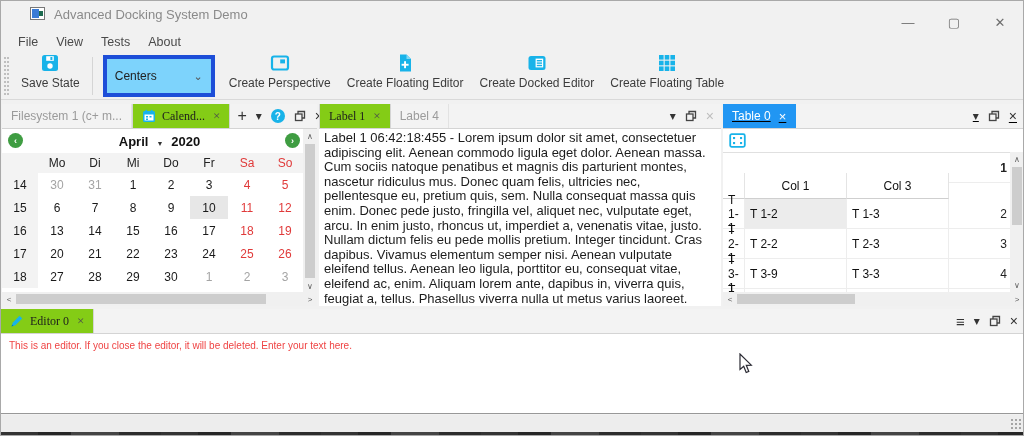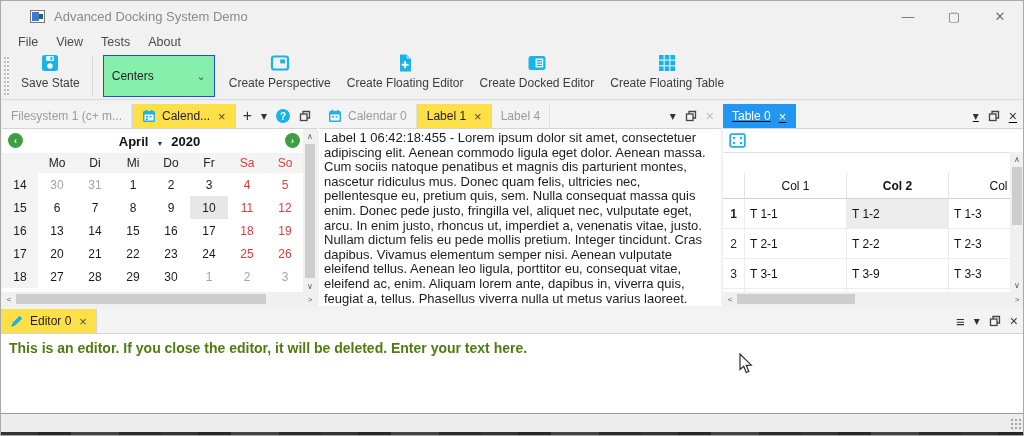--- a/index.html
+++ b/index.html
@@ -1,44 +1,44 @@
 <!DOCTYPE html>
 <html><head>
 <meta charset="utf-8">
 <style>
   * { margin:0; padding:0; box-sizing:border-box; }
   html,body { width:1024px; height:436px; font-family:"Liberation Sans",sans-serif; font-size:12px; background:#e9e9e9; overflow:hidden; }
   #window { position:relative; width:1024px; height:436px; background:#f1f1f1; border:1px solid #a9a9a9; overflow:hidden; }
 
   
-  #titlebar { position:absolute; left:0; top:0; width:100%; height:30px; display:flex; align-items:center; padding-left:29px; }
+  #titlebar { position:absolute; left:0; top:6px; width:100%; height:30px; display:flex; padding-left:29px; }
   #app-icon { width:15px; height:13px; border:1px solid #777; background:#fff; position:relative; margin-right:9px; }
   #app-icon .sq1 { position:absolute; left:1px; top:1px; width:7px; height:9px; background:#3a7bd5; }
   #app-icon .sq2 { position:absolute; right:1px; top:3px; width:4px; height:5px; background:#1d6b4f; }
   #title-text { color:#8a8a8a; font-size:13px; }
   #win-controls { margin-left:auto; display:flex; height:100%; }
   .win-btn { width:46px; height:100%; display:flex; align-items:center; justify-content:center; color:#6e6e6e; font-size:13px; }
 
   
   #menubar { position:absolute; left:0; top:30px; width:100%; height:22px; display:flex; align-items:center; padding-left:8px; }
   .menu-item { padding:2px 9px; color:#4a4a4a; font-size:12.5px; }
 
   
   #toolbar { position:absolute; left:0; top:52px; width:100%; height:47px; display:flex; align-items:center; border-bottom:1px solid #d9d9d9; }
   #tb-handle { width:5px; height:38px; margin:0 4px 0 3px; border-left:2px dotted #bfbfbf; border-right:2px dotted #bfbfbf; }
   .tb-btn { display:flex; flex-direction:column; align-items:center; justify-content:flex-end; gap:3px; padding:3px 8px 13px; color:#3c3c3c; }
   .tb-sep { width:1px; height:38px; background:#d5d5d5; margin:0 4px; }
-  #combo { width:112px; height:42px; border:1px solid #1d4ed8; background:#86efac; display:flex; align-items:center; padding:0 8px; margin:0 6px; color:#222; }
+  #combo { width:112px; height:42px; border:4px solid #1d4ed8; background:#7dd3fc; display:flex; align-items:center; padding:0 8px; margin:0 6px; color:#222; }
   #combo .chev { margin-left:auto; color:#555; font-size:11px; }
 
   
   .dock { position:absolute; background:#fff; }
   .tabbar { height:25px; background:#f3f3f3; border-bottom:1px solid #d4d4d4; display:flex; align-items:stretch; }
   .tab { display:flex; align-items:center; gap:6px; padding:0 9px; color:#9b9b9b; border-right:1px solid #e2e2e2; white-space:nowrap; }
-  .tab.active { background:#fde047; color:#1d1d1d; border-right:1px solid #d4d4d4; border-left:1px solid #d4d4d4; }
+  .tab.active { background:#84cc16; color:#1d1d1d; border-right:1px solid #d4d4d4; border-left:1px solid #d4d4d4;font-family:Liberation Serif, serif; }
   .tab.focused { background:#2196f3; color:#fff; border-color:#2196f3; }
   .tab .close { font-size:13px; color:#4c4c4c; margin-left:2px; }
   .tab.focused .close { color:#fff; }
   .tabbar-btns { margin-left:auto; display:flex; align-items:center; gap:9px; padding:0 7px; }
   .tbi { color:#333; font-size:12px; display:flex; align-items:center; }
   .tbi.dim { color:#bdbdbd; }
   .content { position:absolute; left:0; right:0; top:25px; bottom:0; background:#fff; overflow:hidden; }
 
   
   .vscroll { position:absolute; top:0; right:0; width:14px; bottom:14px; background:#f0f0f0; display:flex; flex-direction:column; align-items:center; }
@@ -70,21 +70,21 @@
   #grid { display:grid; grid-template-columns:22px 102px 102px 110px; }
   .th { height:26px; display:flex; align-items:center; justify-content:center; border-bottom:1px solid #cfcfcf; border-right:1px solid #e4e4e4; color:#111; background:#fff;margin-top:20px; }
   .th.bold { font-weight:bold; }
   .td { height:30px; display:flex; align-items:center; padding-left:5px; border-bottom:1px solid #ededed; border-right:1px solid #ededed; color:#111; }
   .td.rowhdr { justify-content:center; padding-left:0; color:#222; }
   .td.rowhdr.bold { font-weight:bold; }
   .td.selcell { background:#ececec; }
 
   
   #editor-dock { position:absolute; left:0; top:308px; width:1024px; height:105px; background:#fff; border-bottom:1px solid #989898; }
-  #editor-text { padding:6px 8px; color:#4d7c0f; font-size:14px;font-weight:bold; }
+  #editor-text { padding:6px 8px; color:#ef4444; font-size:10px; }
   .pencil { width:14px; height:14px; }
 
   
   #statusstrip { position:absolute; left:0; top:414px; width:1024px; height:17px; background:#ededed; }
   #grip { position:absolute; right:3px; top:3px; width:12px; height:12px;
     background-image:radial-gradient(#a5a5a5 1px, transparent 1.2px); background-size:4px 4px; }
   #bottomedge { position:absolute; left:0; top:431px; width:1024px; height:5px;
     background:repeating-linear-gradient(90deg,#333 0 37px,#262626 37px 70px,#444 70px 118px,#2c2c2c 118px 160px); }
 
   
@@ -286,33 +286,20 @@
       <div class="hscroll">
         <span class="sarrow">&lt;</span>
         <span class="hthumb" style="width:250px;"></span>
         <span class="sarrow" style="margin-left:auto;">&gt;</span>
       </div>
     </div>
   </div>
 
   <div class="dock" id="center-dock" style="left:318px; top:103px; width:402px; height:202px;">
     <div class="tabbar">
-      <div class="tab">
-        <span>
-          <svg width="14" height="14" viewBox="0 0 14 14">
-              <rect x="1" y="2" width="12" height="11" rx="1.5" fill="#18b3e9"></rect>
-              <rect x="2.5" y="5.5" width="9" height="6" fill="#fff"></rect>
-              <rect x="3.5" y="0.8" width="1.6" height="2.4" fill="#18b3e9"></rect>
-              <rect x="8.9" y="0.8" width="1.6" height="2.4" fill="#18b3e9"></rect>
-              <rect x="4" y="7" width="2" height="1.5" fill="#18b3e9"></rect>
-              <rect x="7.5" y="7" width="2" height="1.5" fill="#18b3e9"></rect>
-            </svg>
-        </span>
-        <span>Calendar 0</span>
-      </div>
       <div class="tab active">
         <span>Label 1</span>
         <span class="close">×</span>
       </div>
       <div class="tab">
         <span>Label 4</span>
       </div>
       <div class="tabbar-btns">
         <span class="tbi">▾</span>
         <span class="tbi">
@@ -355,21 +342,20 @@
               <rect x="11" y="4" width="2.1" height="2.1" fill="#18b3e9"></rect>
               <rect x="4" y="9" width="2.1" height="2.1" fill="#18b3e9"></rect>
               <rect x="11" y="9" width="2.1" height="2.1" fill="#18b3e9"></rect>
             </svg>
         </span>
       </div>
       <div id="tablewrap">
         <div id="grid">
             <div class="th"></div>
             <div class="th">Col 1</div>
-            <div class="th bold">Col 2</div>
             <div class="th">Col 3</div>
             <div class="td rowhdr bold">1</div>
             <div class="td">T 1-1</div>
             <div class="td selcell">T 1-2</div>
             <div class="td">T 1-3</div>
             <div class="td rowhdr">2</div>
             <div class="td">T 2-1</div>
             <div class="td">T 2-2</div>
             <div class="td">T 2-3</div>
             <div class="td rowhdr">3</div>

